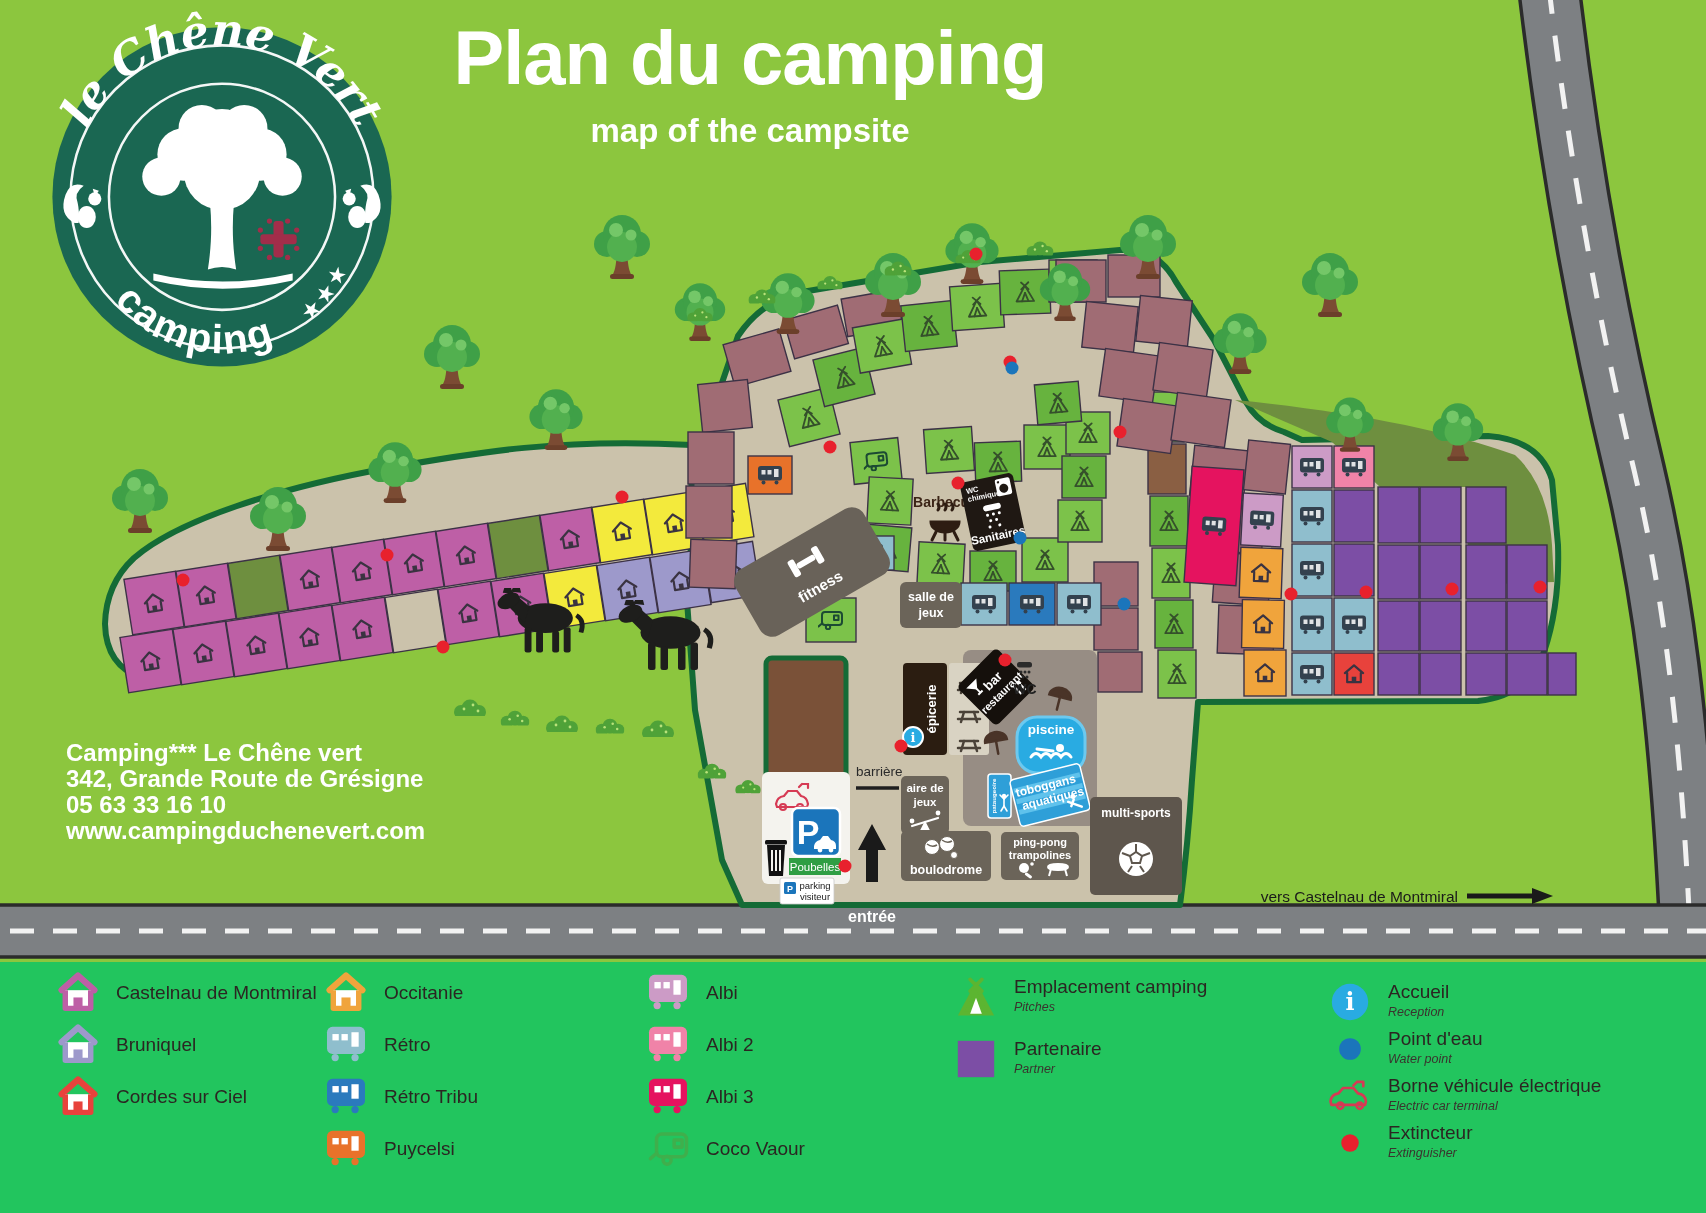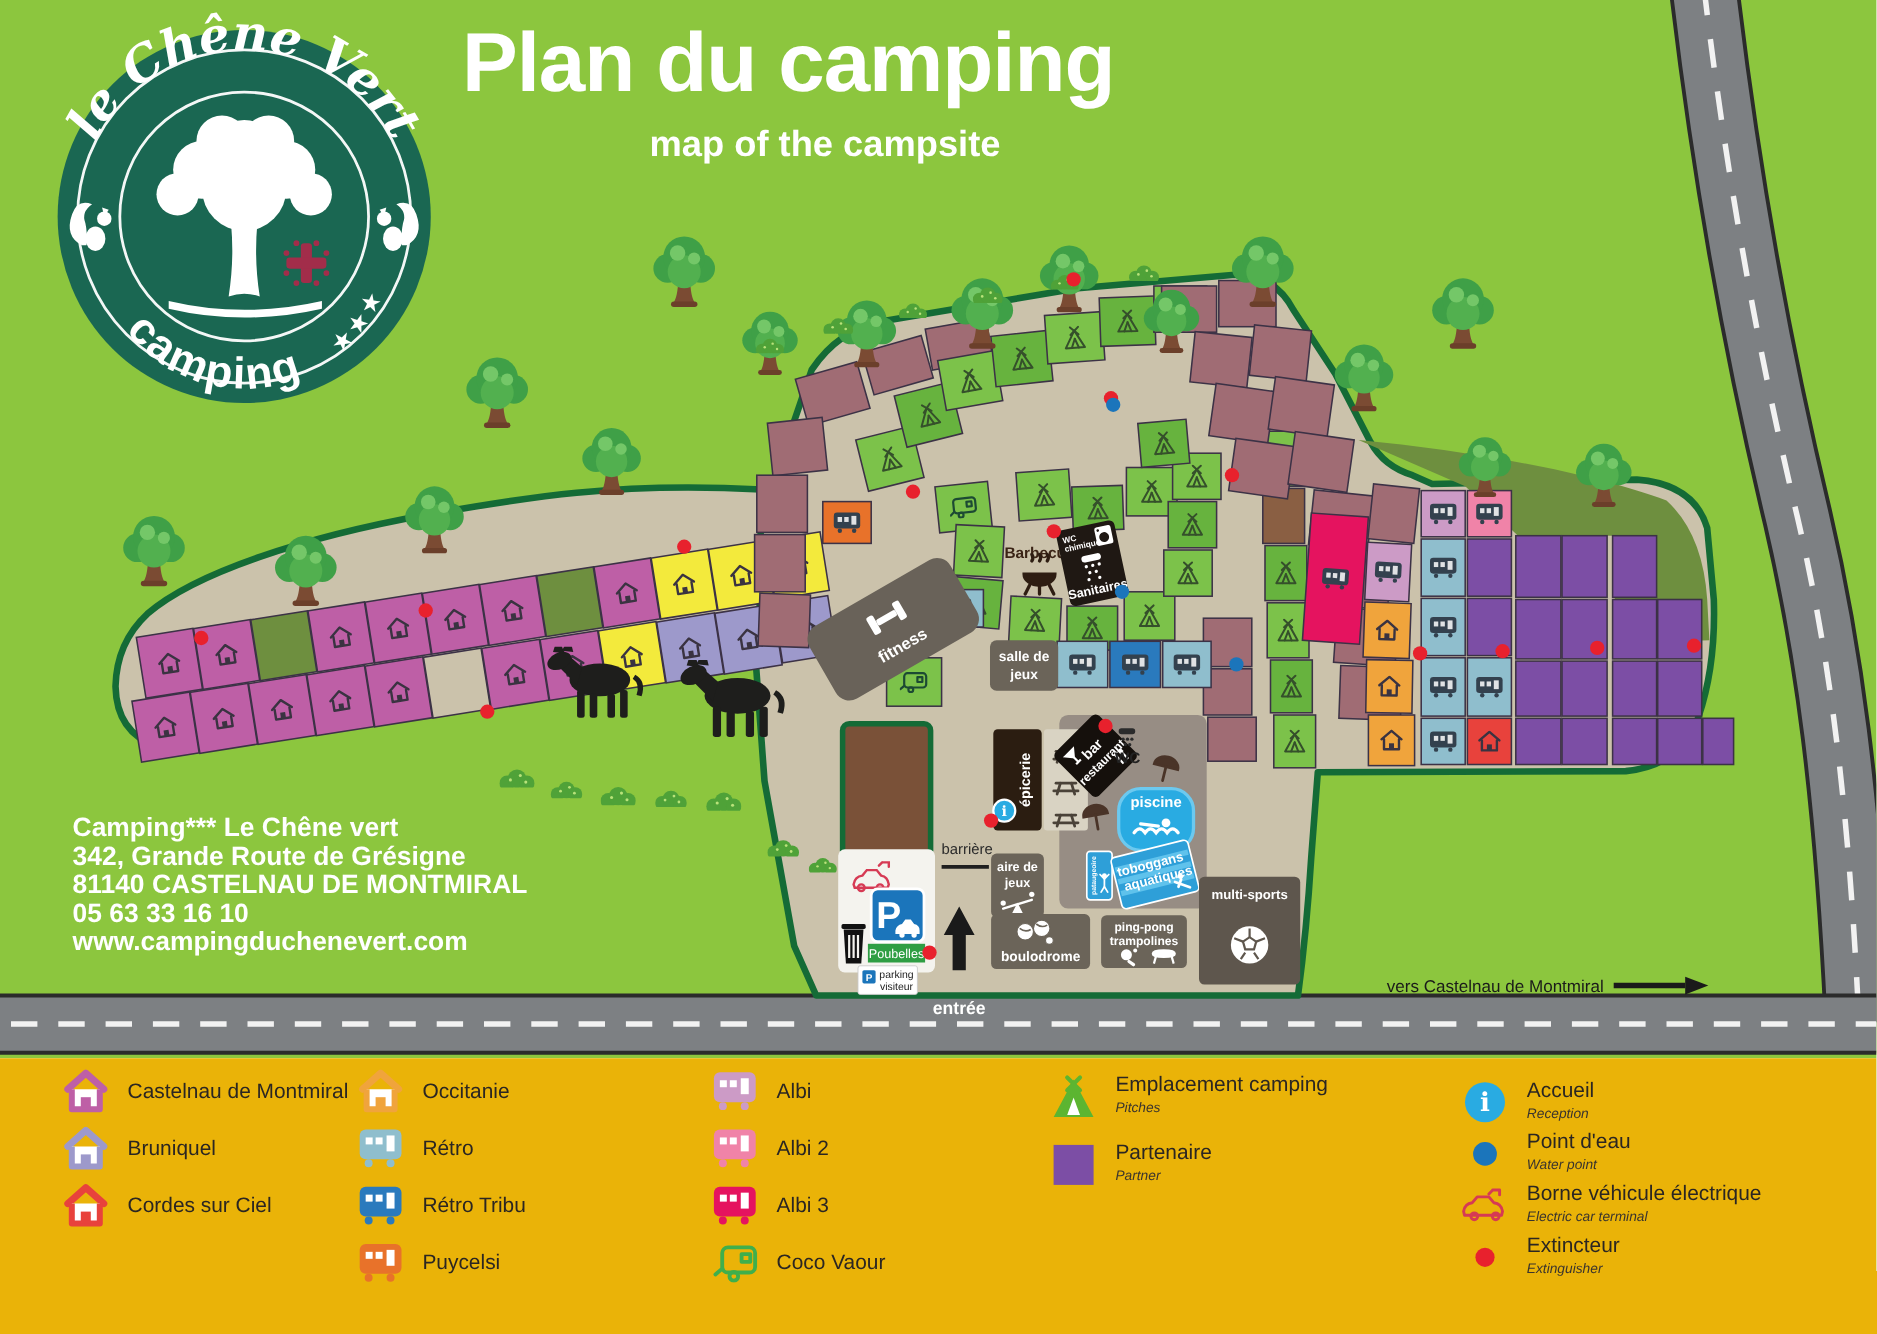--- a/index.html
+++ b/index.html
@@ -1,24 +1,24 @@
 <!DOCTYPE html>
 <html><head>
 <meta charset="utf-8">
 <style>
   html,body{margin:0;padding:0;}
   .page{position:relative;width:1706px;height:1213px;background:#ffffff;overflow:hidden;
         font-family:"Liberation Sans",sans-serif;}
   #map{position:absolute;left:0;top:0;}
-  .ttl{position:absolute;left:420px;top:14px;width:660px;text-align:left;color:#fff;
+  .ttl{position:absolute;left:420px;top:14px;width:660px;text-align:center;color:#fff;
        font-size:76px;font-weight:bold;letter-spacing:-1px;}
   .sub{position:absolute;left:420px;top:112px;width:660px;text-align:center;color:#fff;
        font-size:33px;font-weight:bold;}
   .addr{position:absolute;left:66px;top:740px;color:#fff;font-size:24px;font-weight:bold;line-height:26px;}
-  #legend{position:absolute;left:0;top:962px;width:1706px;height:251px;background:#eab308;}
+  #legend{position:absolute;left:0;top:962px;width:1706px;height:251px;background:#22c55e;}
   .legend-col{position:absolute;}
   .legend-row{display:flex;align-items:center;}
   .legend-icon{width:56px;display:flex;justify-content:center;align-items:center;flex:0 0 56px;}
   .legend-text{margin-left:10px;color:#2b2622;font-size:19px;line-height:21px;}
   .legend-sub{font-size:12.5px;font-style:italic;color:#3a342e;}
   svg text{user-select:none;}
 </style>
 </head>
 <body>
 <div class="page">
@@ -876,21 +876,20 @@
     <textPath href="#arcBottom" startOffset="72%">★★★</textPath>
   </text>
 </svg>
 
 <div class="ttl">Plan du camping</div>
 <div class="sub">map of the campsite</div>
 
 <div class="addr">
   <div>Camping*** Le Chêne vert</div>
   <div>342, Grande Route de Grésigne</div>
-  <div>81140 CASTELNAU DE MONTMIRAL</div>
   <div>05 63 33 16 10</div>
   <div>www.campingduchenevert.com</div>
 </div>
 
 <div id="legend">
       <div class="legend-col" style="left: 50px; top: 4px;">
         <div class="legend-row" style="height: 52px;">
           <span class="legend-icon">
             <svg viewBox="0 0 48 44" width="44" height="40">
               <path d="M6,20 L24,4 L42,20" fill="none" stroke="#BE5FA6" stroke-width="7" stroke-linecap="round" stroke-linejoin="round"></path>

